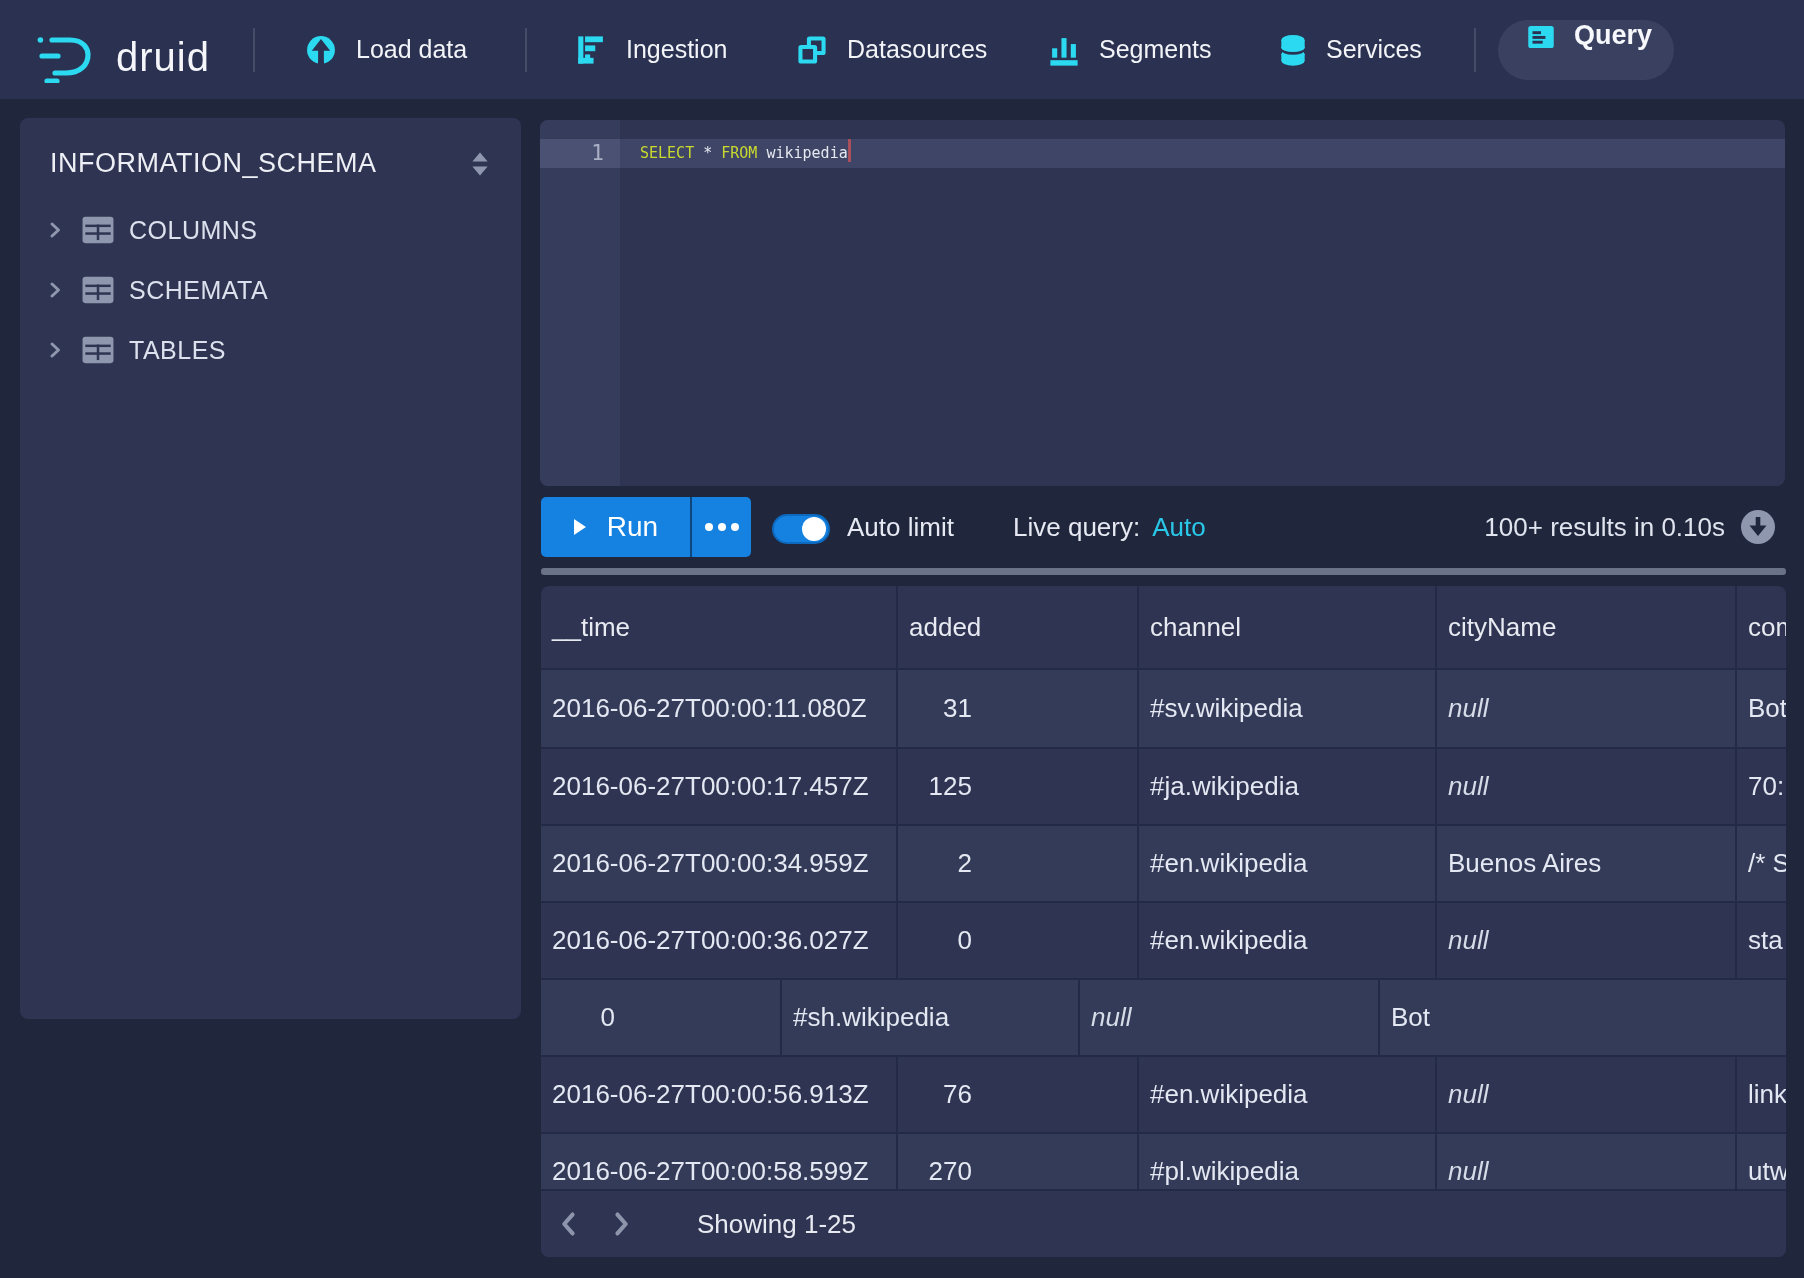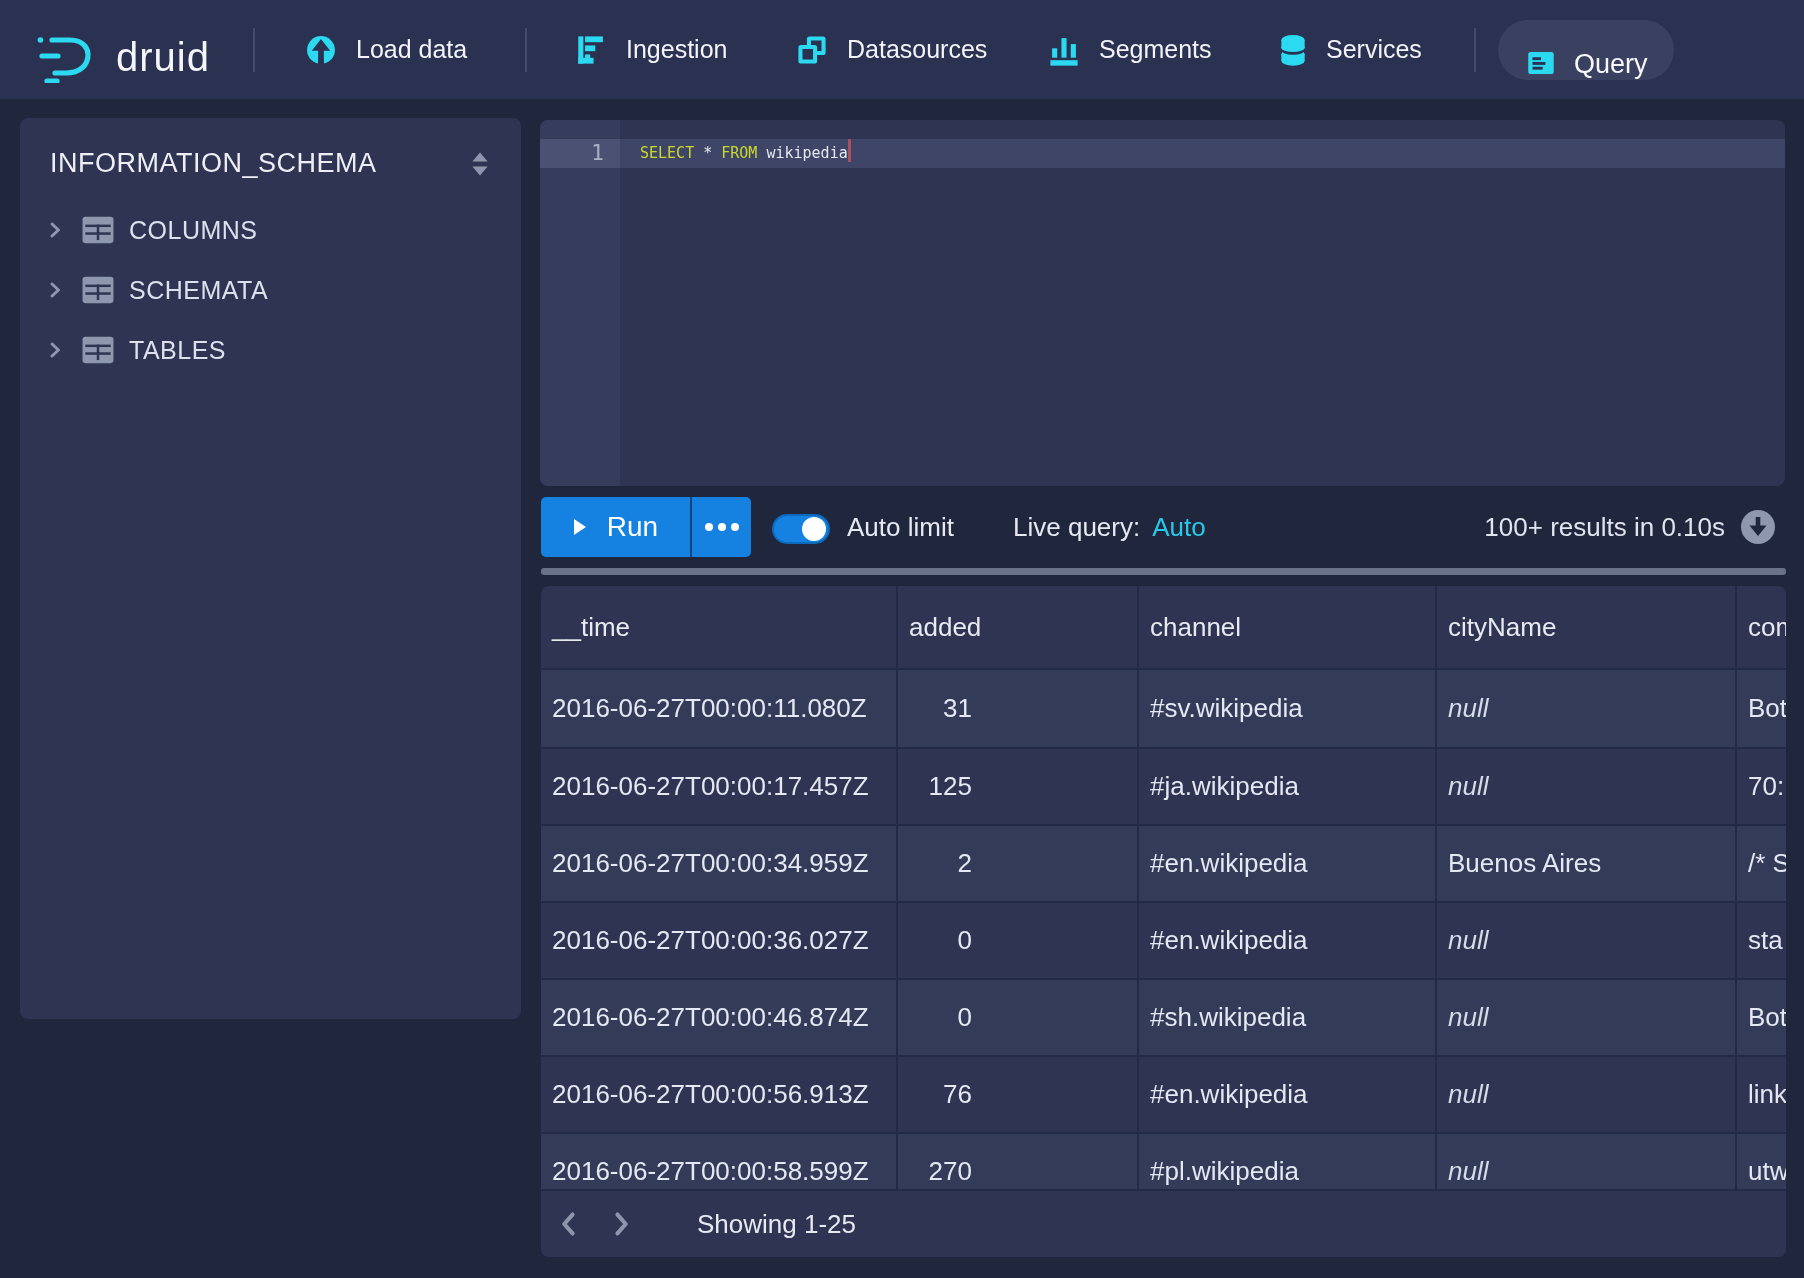--- a/index.html
+++ b/index.html
@@ -16,21 +16,21 @@
     font-family:"Liberation Sans","DejaVu Sans",sans-serif; color:var(--text);
   }
   
   .navbar{position:absolute; left:0; top:0; width:1804px; height:99px; background:var(--navbar);}
   .nav-sep{position:absolute; top:28px; width:2px; height:44px; background:var(--sep);}
   .brand{position:absolute; left:36px; top:8px; height:99px; display:flex; align-items:center; gap:14px;}
   .brand-word{font-size:40px; color:#F4F6FA; letter-spacing:1px; font-weight:400;}
   .nav-item{position:absolute; top:0; height:99px; display:flex; align-items:center; gap:18px; cursor:pointer;}
   .nav-item .lbl{font-size:25px; color:#F2F4F8;}
   .nav-pill{position:absolute; left:1498px; top:20px; height:60px; width:176px; border-radius:30px;
-    background:var(--pill); display:flex; align-items:flex-end; padding-left:26px; gap:16px; cursor:pointer;}
+    background:var(--pill); display:flex; align-items:flex-start; padding-left:26px; gap:16px; cursor:pointer;font-weight:bold;}
   .nav-pill .lbl{font-size:27px; color:#F6F8FB;}
   
   .sidebar{position:absolute; left:20px; top:118px; width:501px; height:901px; border-radius:8px;
     background:var(--panel); overflow:hidden;}
   .sidebar-title-row{position:absolute; left:0; top:0; width:100%; height:85px;}
   .sidebar-title{position:absolute; left:30px; top:30px; font-size:27px; color:#EDEFF5; letter-spacing:.5px;}
   .sort-btn{position:absolute; right:28px; top:32px; width:26px; height:28px; cursor:pointer;}
   .tree{position:absolute; left:0; top:82px; width:100%;}
   .tree-row{height:60px; display:flex; align-items:center; padding-left:25px; gap:0; cursor:pointer;}
   .tree-row .chev{width:20px; height:20px; margin-right:16px;}
@@ -330,21 +330,20 @@
     <div class="cell c4">/* S</div>
   </div>
       <div class="row">
     <div class="cell c0">2016-06-27T00:00:36.027Z</div>
     <div class="cell c1">0</div>
     <div class="cell c2">#en.wikipedia</div>
     <div class="cell c3 null">null</div>
     <div class="cell c4">sta</div>
   </div>
       <div class="row alt">
-    <div class="cell c0">2016-06-27T00:00:46.874Z</div>
     <div class="cell c1">0</div>
     <div class="cell c2">#sh.wikipedia</div>
     <div class="cell c3 null">null</div>
     <div class="cell c4">Bot</div>
   </div>
       <div class="row">
     <div class="cell c0">2016-06-27T00:00:56.913Z</div>
     <div class="cell c1">76</div>
     <div class="cell c2">#en.wikipedia</div>
     <div class="cell c3 null">null</div>

